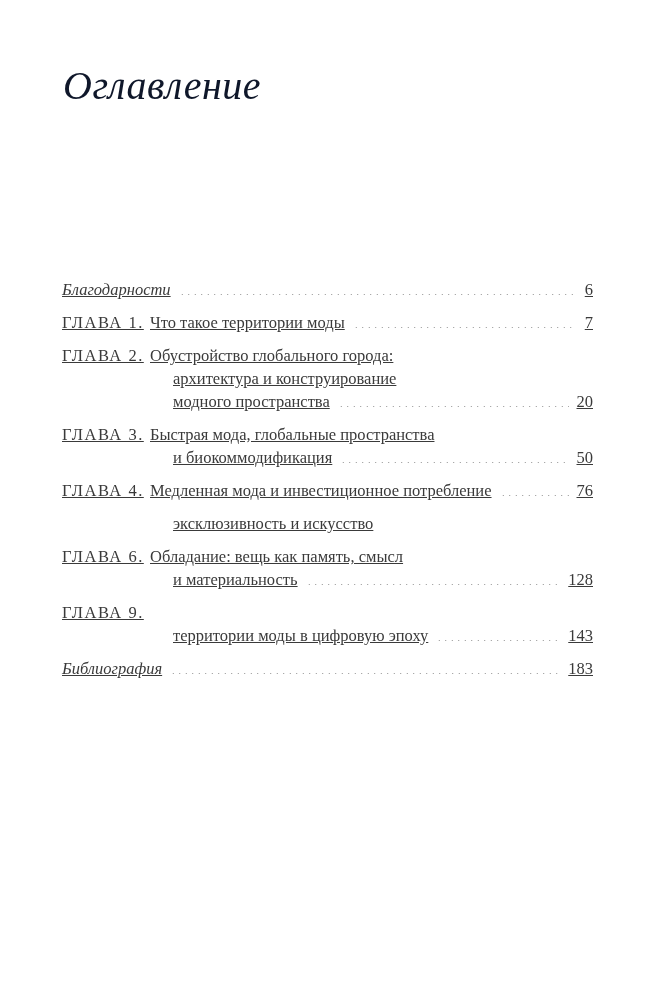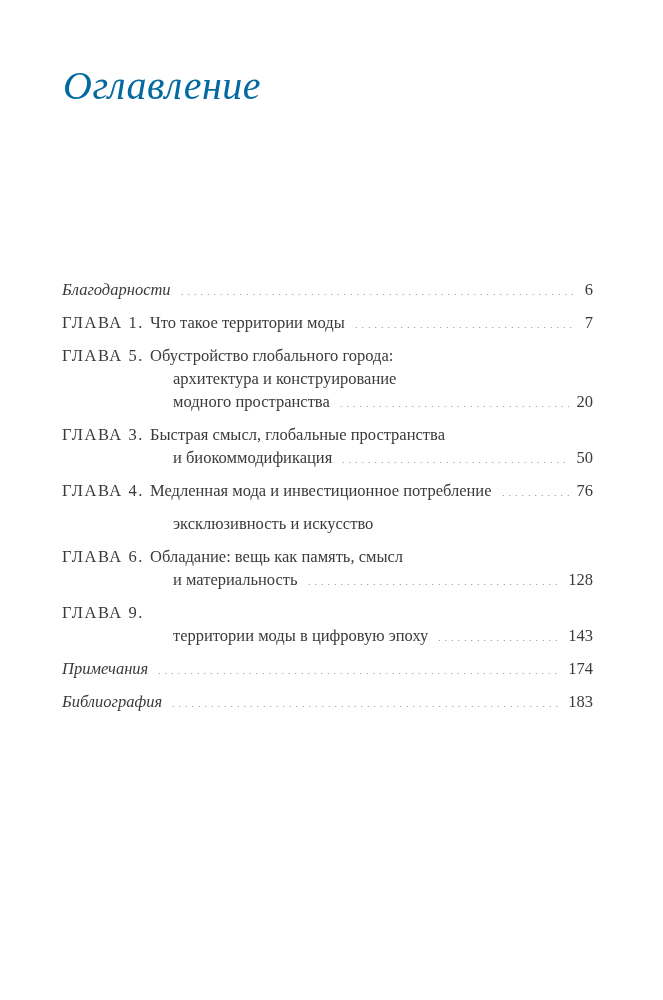--- a/index.html
+++ b/index.html
@@ -5,30 +5,31 @@
     html, body { margin: 0; padding: 0; background: #ffffff; }
     body {
       width: 663px; height: 1000px; position: relative; overflow: hidden;
       font-family: "DejaVu Serif", "Liberation Serif", serif;
       color: #3a3a3a;
     }
     .title {
       position: absolute; left: 63px; top: 62px;
       font-family: "Liberation Serif", serif;
       font-style: italic; font-size: 40px; letter-spacing: 0.5px;
-      color: #0369a1; margin: 0; font-weight: normal; text-align: center;
+      color: #0f172a; margin: 0; font-weight: normal; text-align: center;
     }
     .toc {
       position: absolute; left: 62px; top: 278px; width: 531px;
       font-family: "Liberation Serif", serif; font-size: 16.5px;
     }
     .entry { position: relative; margin-bottom: 10px; }
     .line {
       display: flex; align-items: flex-start; height: 23px; line-height: 23px;
       white-space: nowrap;
+      text-decoration: underline;
     }
     .cont { padding-left: 111px; }
     .label { letter-spacing: 1.5px; display: inline-block; width: 88px; }
     .ital { font-style: italic; }
     .dots {
       flex: 1; margin: 0 8px; height: 1px; align-self: flex-end;
       margin-bottom: 6px;
       background-image: radial-gradient(circle, #8a8a8a 0.8px, transparent 1px);
       background-size: 6.5px 2px; background-repeat: repeat-x;
     }
@@ -53,37 +54,37 @@
     <div class="line">
       <span class="label">ГЛАВА 1.</span>
       <span>Что такое территории моды</span>
       <span class="dots"></span>
       <span class="page">7</span>
     </div>
   </div>
 
   <div class="entry">
     <div class="line">
-      <span class="label">ГЛАВА 5.</span>
+      <span class="label">ГЛАВА 2.</span>
       <span>Обустройство глобального города:</span>
     </div>
     <div class="line cont">
       <span>архитектура и конструирование</span>
     </div>
     <div class="line cont">
       <span>модного пространства</span>
       <span class="dots"></span>
       <span class="page">20</span>
     </div>
   </div>
 
   <div class="entry">
     <div class="line">
       <span class="label">ГЛАВА 3.</span>
-      <span>Быстрая смысл, глобальные пространства</span>
+      <span>Быстрая мода, глобальные пространства</span>
     </div>
     <div class="line cont">
       <span>и биокоммодификация</span>
       <span class="dots"></span>
       <span class="page">50</span>
     </div>
   </div>
 
   <div class="entry">
     <div class="line">
@@ -116,27 +117,20 @@
     <div class="line">
       <span class="label">ГЛАВА 9.</span>
     </div>
     <div class="line cont">
       <span>территории моды в цифровую эпоху</span>
       <span class="dots"></span>
       <span class="page">143</span>
     </div>
   </div>
 
-  <div class="entry">
-    <div class="line">
-      <span class="ital">Примечания</span>
-      <span class="dots"></span>
-      <span class="page">174</span>
-    </div>
-  </div>
 
   <div class="entry">
     <div class="line">
       <span class="ital">Библиография</span>
       <span class="dots"></span>
       <span class="page">183</span>
     </div>
   </div>
 
 

